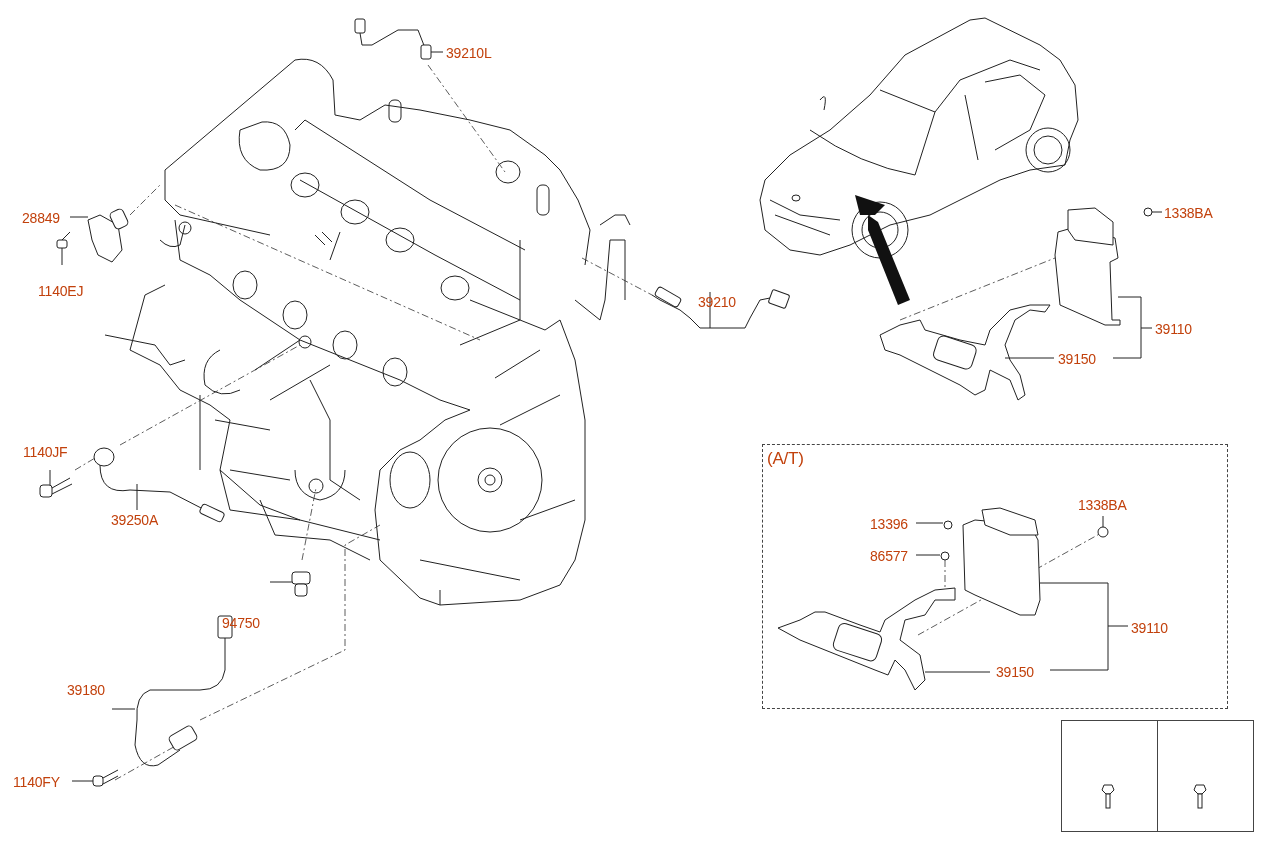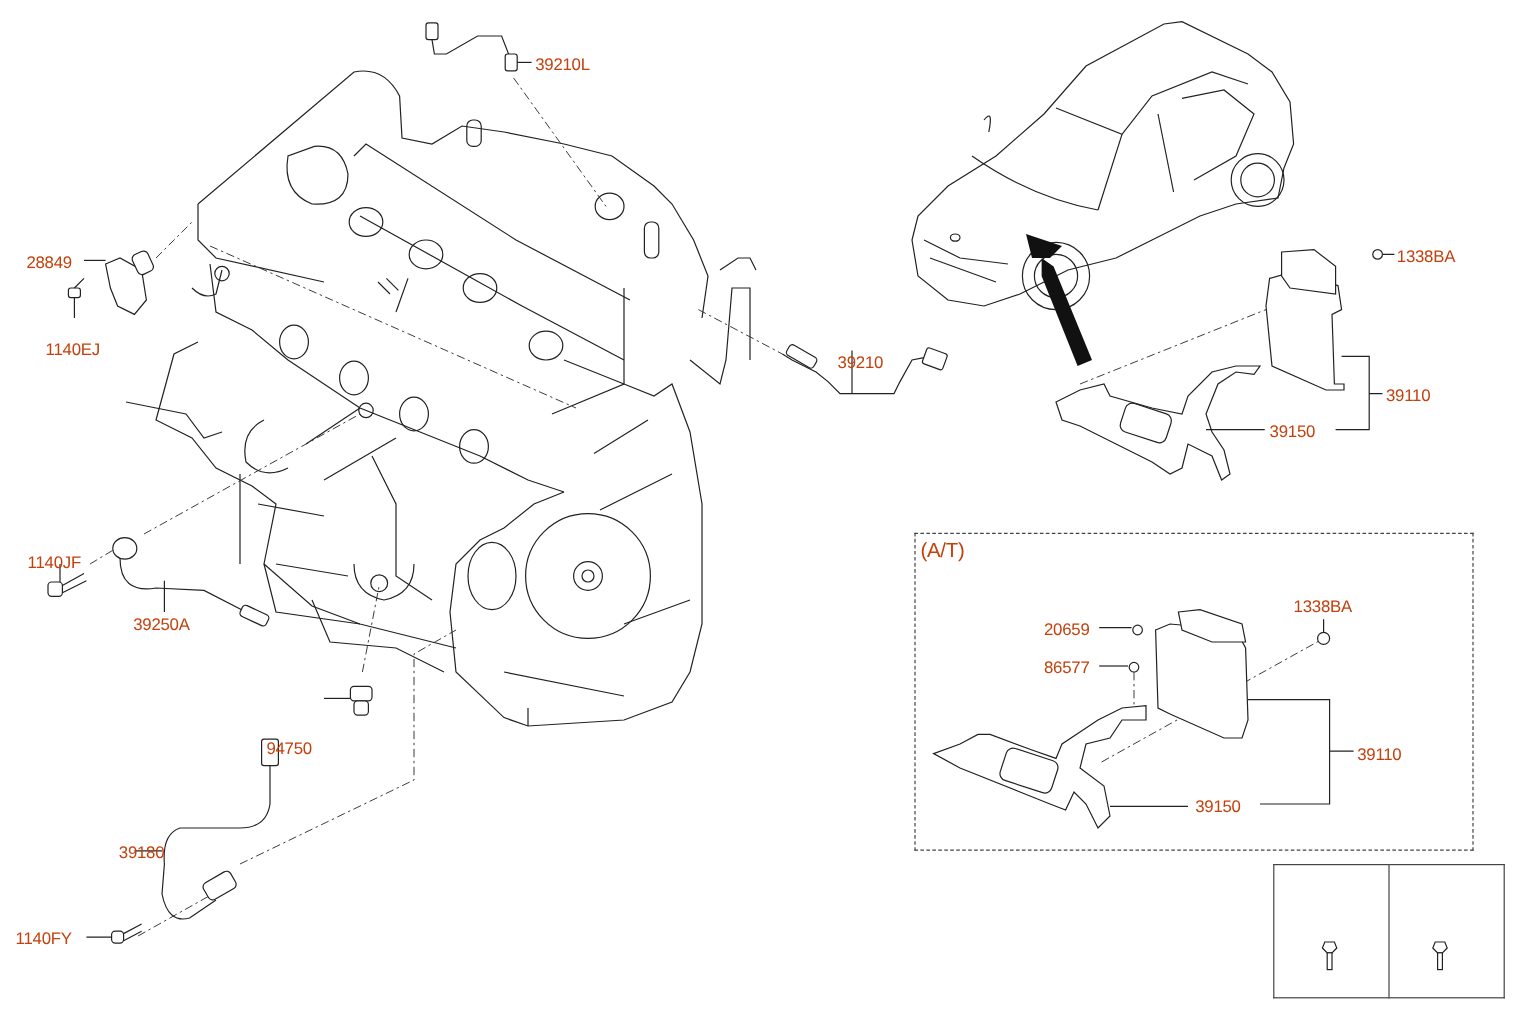--- a/index.html
+++ b/index.html
@@ -193,32 +193,32 @@
   <g>
     <path class="lnw" d="M1196,785 L1204,785 L1206,790 L1202,794 L1198,794 L1194,790 Z"></path>
     <rect class="lnw" x="1198" y="794" width="4" height="14"></rect>
   </g>
 </svg>
 
 <div class="lbl" style="left:446px;top:45px;">39210L</div>
 <div class="lbl" style="left:22px;top:210px;">28849</div>
 <div class="lbl" style="left:38px;top:283px;">1140EJ</div>
 <div class="lbl" style="left:698px;top:278px;margin-top:16px;">39210</div>
-<div class="lbl" style="left:23px;top:444px;margin-top:16px;">1140JF</div>
+<div class="lbl" style="left:23px;top:444px;">1140JF</div>
 <div class="lbl" style="left:111px;top:512px;">39250A</div>
 <div class="lbl" style="left:222px;top:575px;margin-top:40px;">94750</div>
-<div class="lbl" style="left:67px;top:702px;margin-left:32px;">39180</div>
+<div class="lbl" style="left:67px;top:682px;">39180</div>
 <div class="lbl" style="left:13px;top:774px;text-align:right;">1140FY</div>
 <div class="lbl" style="left:1164px;top:205px;">1338BA</div>
 <div class="lbl" style="left:1155px;top:321px;">39110</div>
 <div class="lbl" style="left:1058px;top:351px;">39150</div>
 
 <div class="box-at"></div>
 <div class="lbl at-title">(A/T)</div>
-<div class="lbl" style="left:870px;top:516px;">20659</div>
+<div class="lbl" style="left:870px;top:516px;">13396</div>
 <div class="lbl" style="left:870px;top:548px;">86577</div>
 <div class="lbl" style="left:1078px;top:497px;">1338BA</div>
 <div class="lbl" style="left:1131px;top:620px;">39110</div>
 <div class="lbl" style="left:996px;top:664px;">39150</div>
 
 <table class="fast-table">
   <tbody>
   <tr class="b">
     <td></td>
     <td></td>

